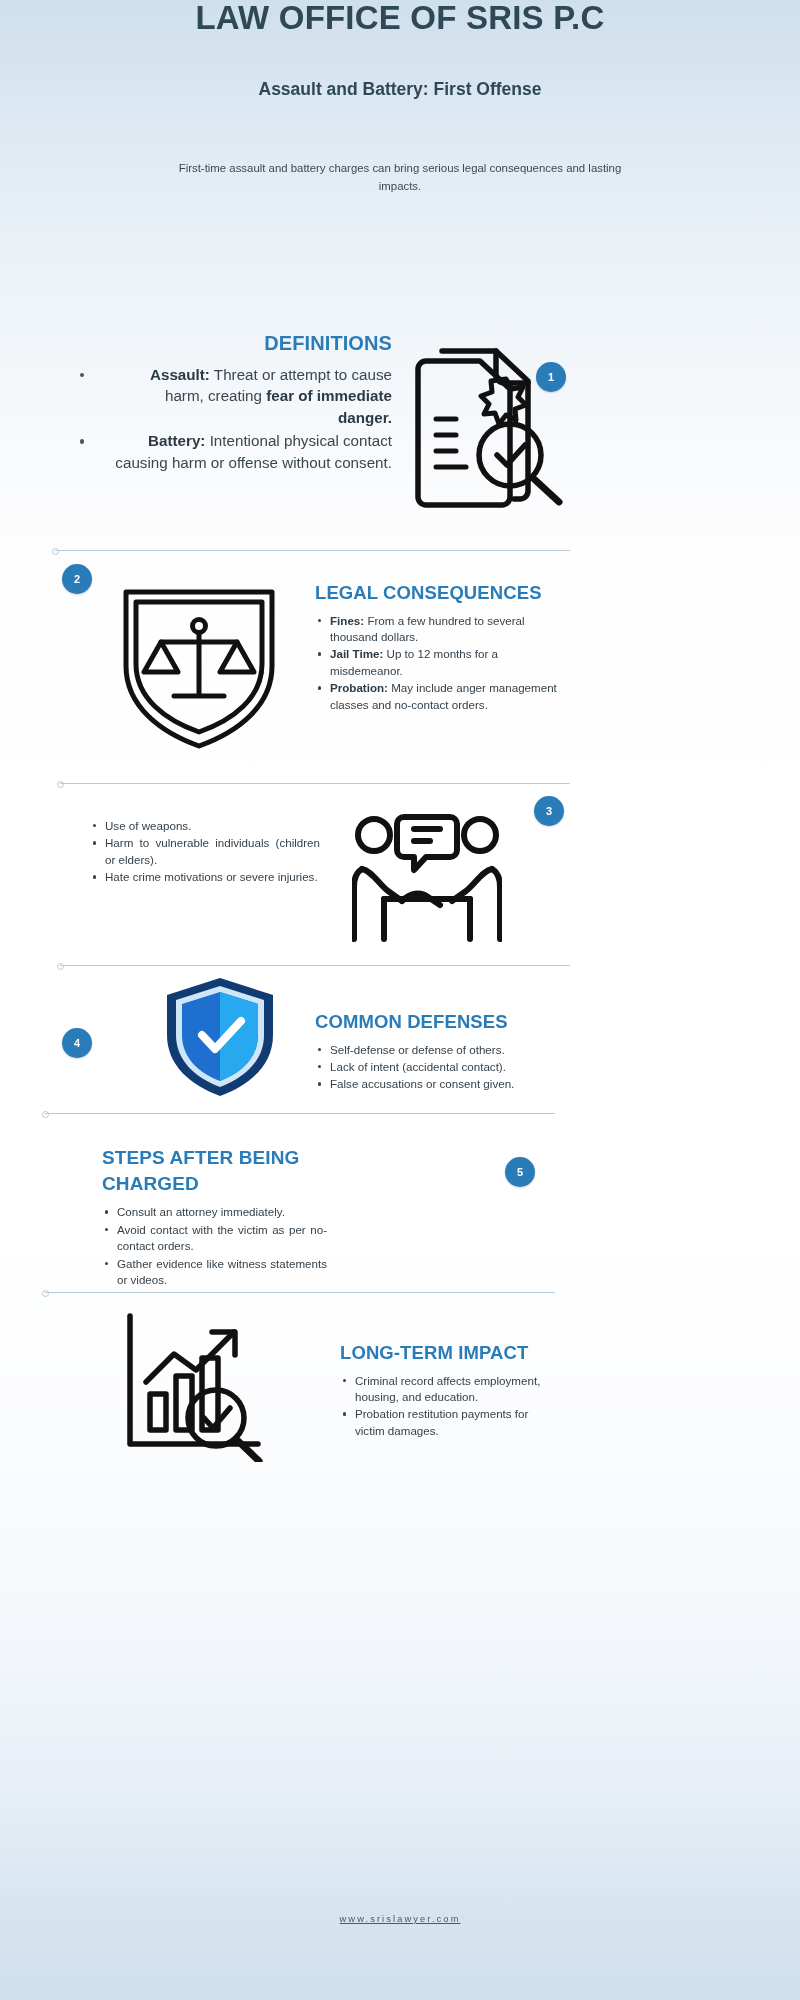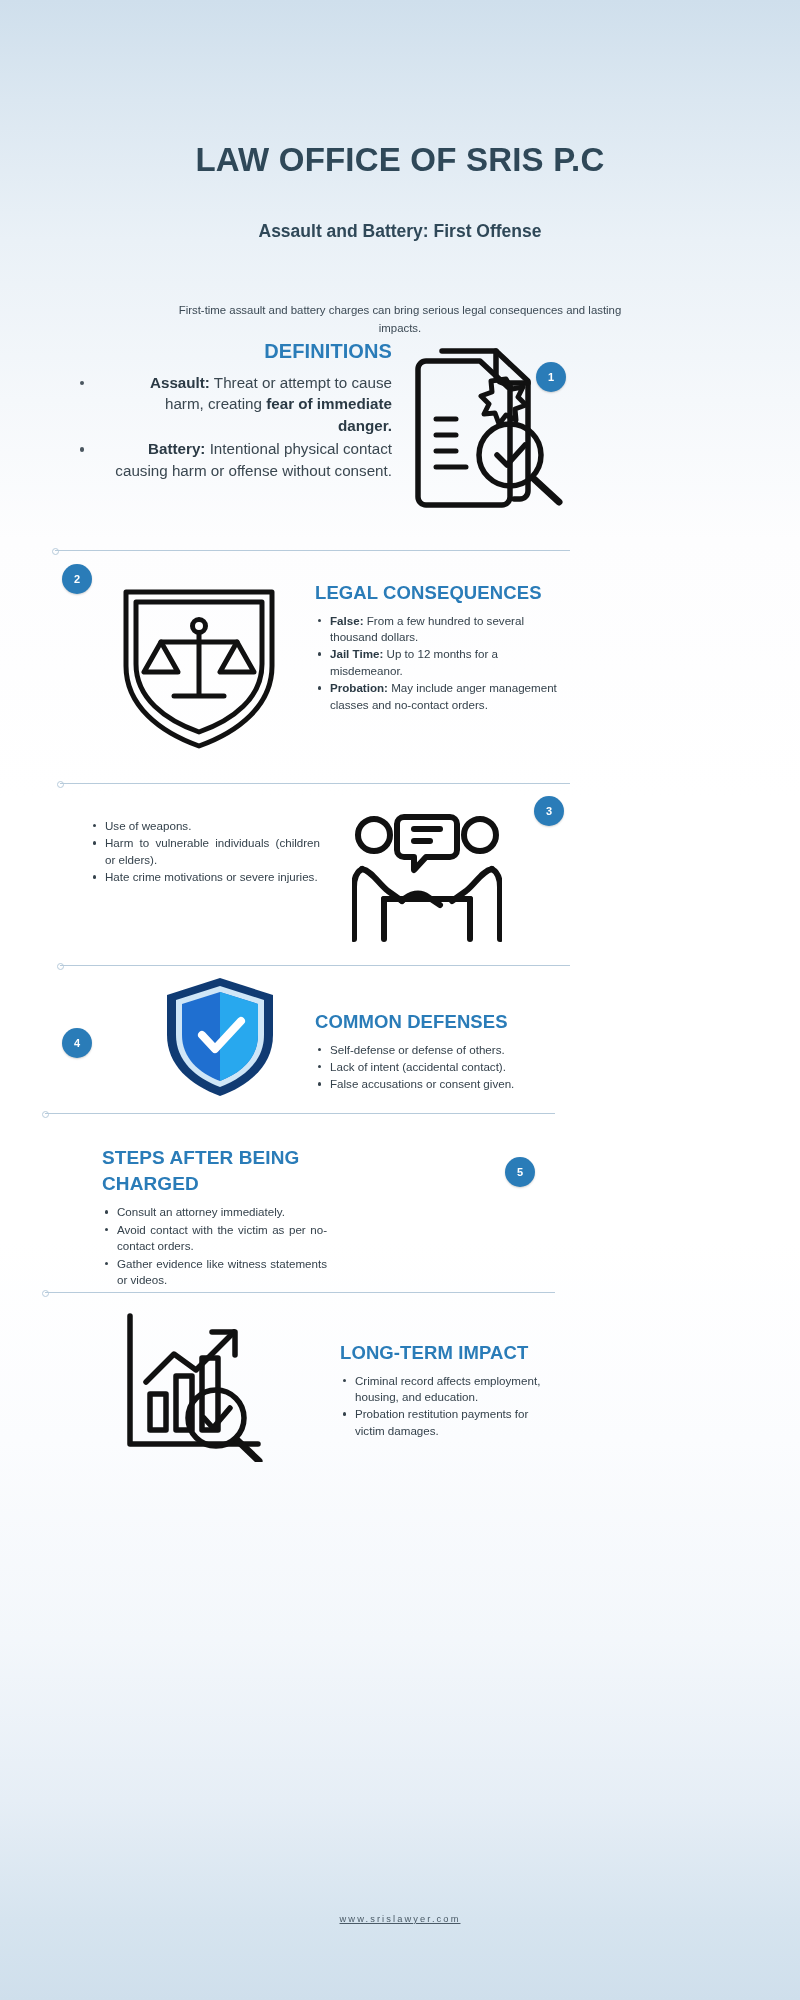--- a/index.html
+++ b/index.html
@@ -29,22 +29,20 @@
     position: relative;
     width: 800px;
     height: 2000px;
   }
 
   
   .header {
     position: absolute;
     top: 0; left: 0; right: 0;
     text-align: center;
-    padding-top: 98px;
-    margin-top: 44px;
   }
   .brand-title {
     font-size: 33px;
     font-weight: bold;
     letter-spacing: 0.2px;
     color: #2f4858;
     line-height: 1.1;
   }
   .sub-title {
     margin-top: 43px;
@@ -175,21 +173,21 @@
 
 <div class="page">
 
   <div class="header">
     <div class="brand-title">LAW OFFICE OF SRIS P.C</div>
     <div class="sub-title">Assault and Battery: First Offense</div>
     <div class="intro">First-time assault and battery charges can bring serious legal consequences and lasting impacts.</div>
   </div>
 
   <div class="section" style="top:330px;">
-    <div class="defs" style="position:absolute; left:72px; top:8px; width:320px;">
+    <div class="defs" style="position:absolute; left:72px; top:0; width:320px;">
       <div class="sec-title">DEFINITIONS</div>
       <ul class="deflist">
         <li><b>Assault:</b><span> Threat or attempt to cause harm, creating </span><b>fear of immediate danger.</b></li>
         <li><b>Battery:</b><span> Intentional physical contact causing harm or offense without consent.</span></li>
       </ul>
     </div>
 
     <div class="icon-wrap" style="left:402px; top:13px; width:172px; height:175px;">
       <svg viewBox="0 0 172 175" width="172" height="175" fill="none" stroke="#111" stroke-width="5.5" stroke-linecap="round" stroke-linejoin="round">
         <path d="M24 18 h54 l30 28 v108 a8 8 0 0 1 -8 8 H24 a8 8 0 0 1 -8 -8 V26 a8 8 0 0 1 8 -8 z"></path>
@@ -225,21 +223,21 @@
         <path d="M43 58 h76"></path>
         <path d="M43 58 l-17 30 h34 z"></path>
         <path d="M119 58 l-17 30 h34 z"></path>
         <path d="M56 112 h50"></path>
       </svg>
     </div>
 
     <div style="position:absolute; left:315px; top:30px; width:245px;">
       <div class="sec-title">LEGAL CONSEQUENCES</div>
       <ul class="blist">
-        <li><b>False:</b><span> From a few hundred to several thousand dollars.</span></li>
+        <li><b>Fines:</b><span> From a few hundred to several thousand dollars.</span></li>
         <li><b>Jail Time:</b><span> Up to 12 months for a misdemeanor.</span></li>
         <li><b>Probation:</b><span> May include anger management classes and no-contact orders.</span></li>
       </ul>
     </div>
   </div>
 
   <div class="section" style="top:783px;">
     <div class="divider" style="left:60px; width:510px; top:0;"></div>
 
     <div style="position:absolute; left:90px; top:28px; width:230px;">

